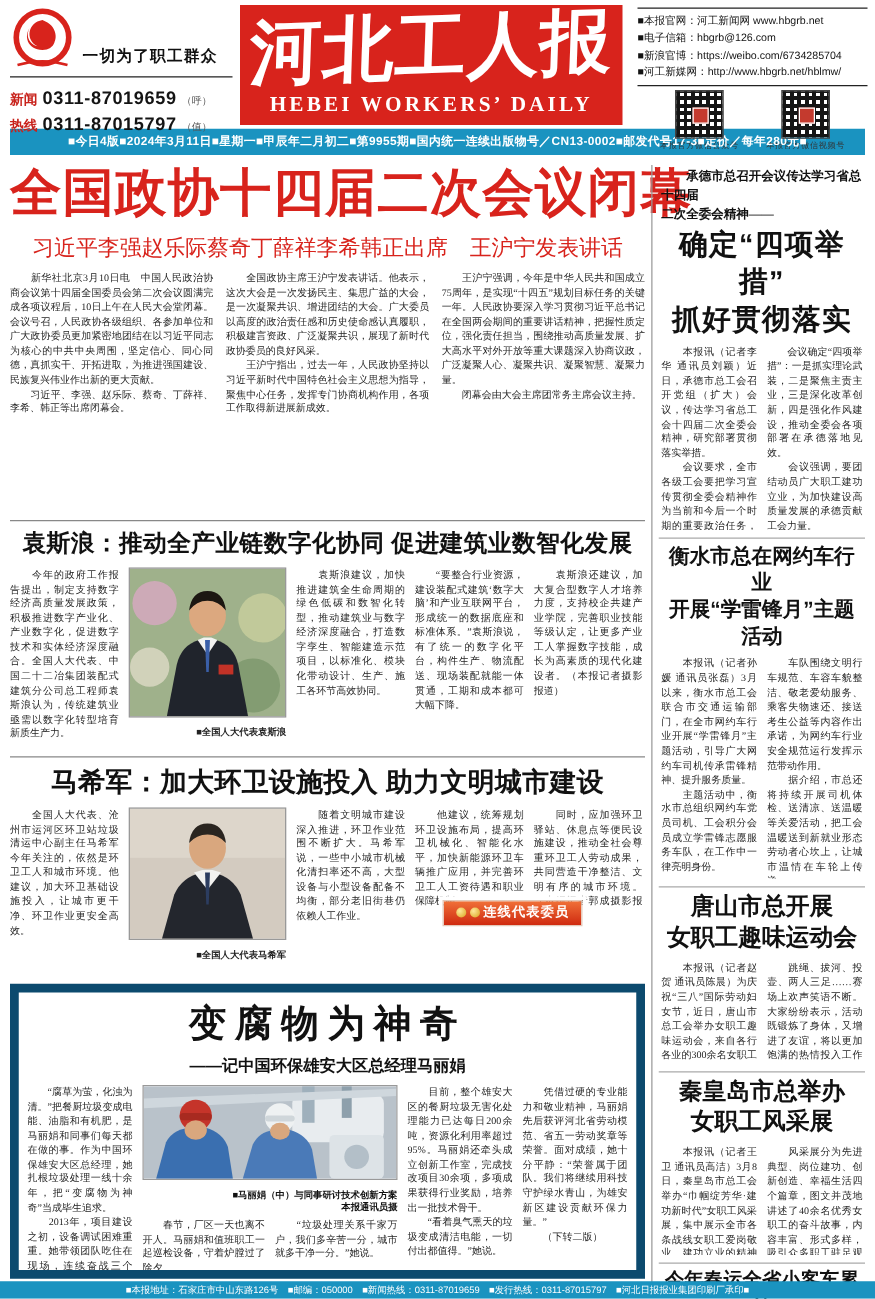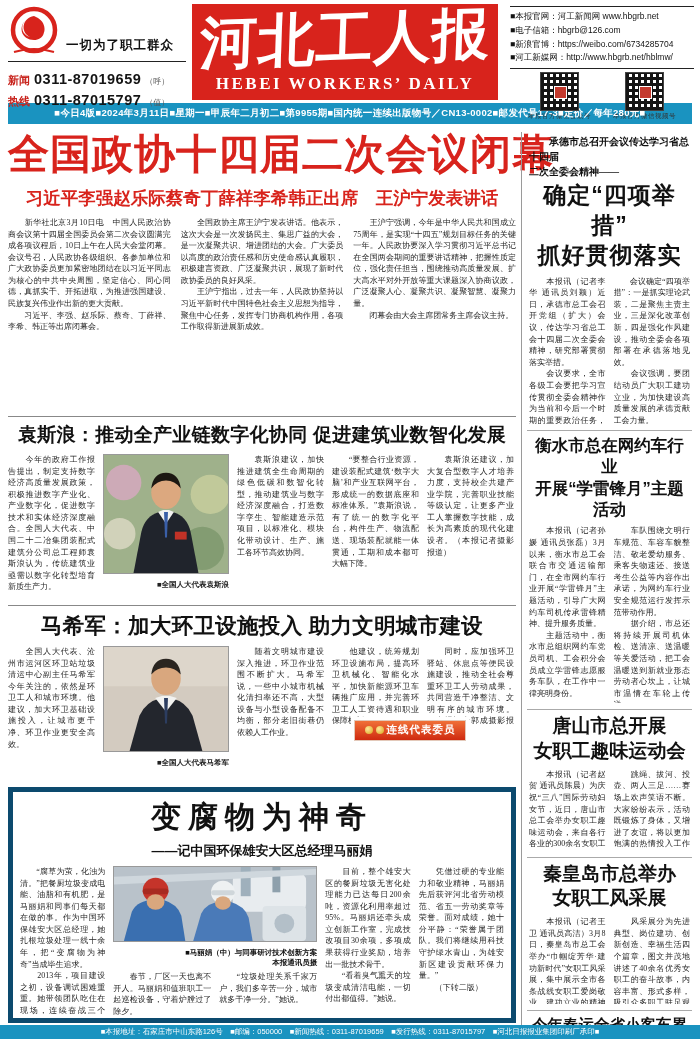--- a/index.html
+++ b/index.html
@@ -45,41 +45,41 @@
   .content { display:flex; padding:6px 8px 0; height:906px; }
   .col-left { width:508px; }
   .vdivider { width:1px; background:#9a9a9a; margin:2px 5px 0; }
   .col-right { flex:1; min-width:0; }
   .smalltext { font-size:8px; line-height:1.45; text-align:justify; color:#262626; white-space:pre-wrap;
     overflow:hidden; font-family:"Liberation Serif","DejaVu Serif",serif; }
   .hrule { border:none; border-top:1px solid #888; margin:5px 0; }
   
   .lead-headline { color:#d8231c; font-size:41px; font-weight:900; text-align:center;
     letter-spacing:1px; line-height:1.12; margin-top:2px; white-space:nowrap; }
-  .lead-subhead { color:#d8231c; font-size:17.5px; font-weight:700; text-align:center; margin:8px 0 7px; white-space:nowrap; }
+  .lead-subhead { color:#d8231c; font-size:17.5px; font-weight:400; text-align:center; margin:8px 0 7px; white-space:nowrap; }
   .cols4 { display:flex; gap:10px; height:194px; }
   .cols4 > div { flex:1; }
   
   .story-headline { font-size:19px; font-weight:900; letter-spacing:.3px; text-align:center;
     margin:3px 0 6px; white-space:nowrap; }
   .story-headline.wide { font-size:21.5px; }
   .story-body { display:flex; gap:8px; position:relative; }
   .story-body .tcol { width:87px; }
   .photo-block { width:126px; }
   .photo-frame { width:126px; border:1px solid #999; background:#ddd; }
   .photo-caption { font-size:7.5px; font-weight:700; text-align:right; margin-top:2px; color:#222; }
   .s2-body { height:146px; }
   .s3-body { height:136px; }
   .badge { position:absolute; left:346px; top:74px; width:112px; height:21px;
     background:linear-gradient(180deg,#f07038,#cf2a10); border:1px solid #e3c9ba; box-shadow:0 0 0 3px #fff;
     color:#fff; font-size:10.5px; font-weight:800; letter-spacing:1px;
     display:flex; align-items:center; justify-content:center; gap:3px; }
   .emblem-dot { width:8px; height:8px; border-radius:50%; background:radial-gradient(circle at 35% 35%,#ffe89a,#d8a21a); flex:none; }
   
-  .feature-box { border:5px solid #0c4a6e; margin-top:5px; padding:5px 7px 4px; height:236px; overflow:hidden; }
+  .feature-box { border:7px solid #0c4a6e; margin-top:5px; padding:5px 7px 4px; height:236px; overflow:hidden; }
   .feature-title { font-size:30px; font-weight:900; text-align:center; letter-spacing:7px; }
   .feature-subtitle { font-size:13px; font-weight:800; text-align:center; margin:4px 0 6px; }
   .feature-body { display:flex; gap:8px; height:152px; }
   .feature-body .fcol { width:86px; }
   .feature-mid { width:204px; }
   .feature-photo { width:204px; height:76px; border:1px solid #999; }
   .feature-caption { font-size:7.5px; font-weight:700; text-align:right; line-height:1.35; margin:2px 0 3px; white-space:pre-wrap;font-family:Liberation Serif, serif; }
   .mid-cols { display:flex; gap:8px; height:46px; }
   .mid-cols > div { flex:1; }
   

